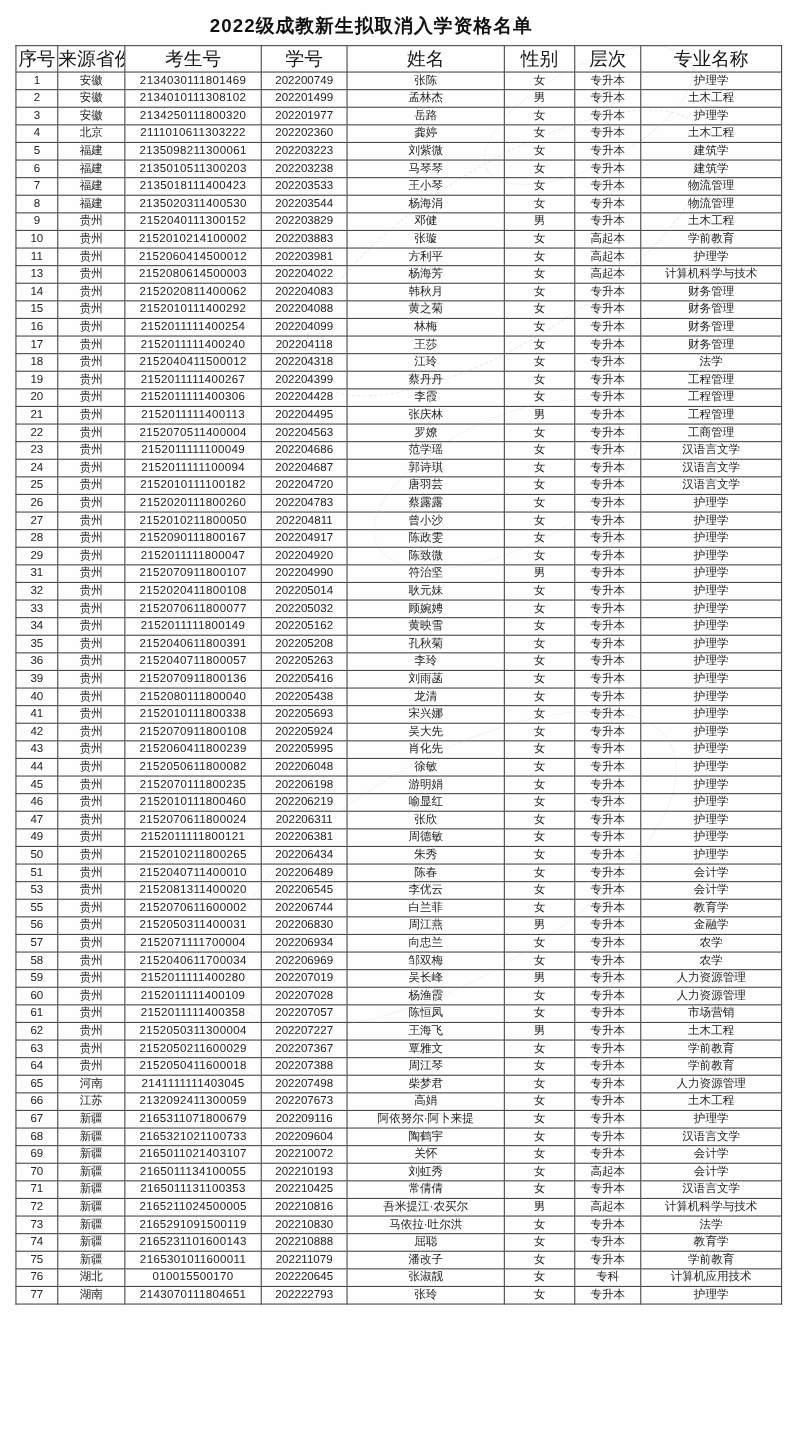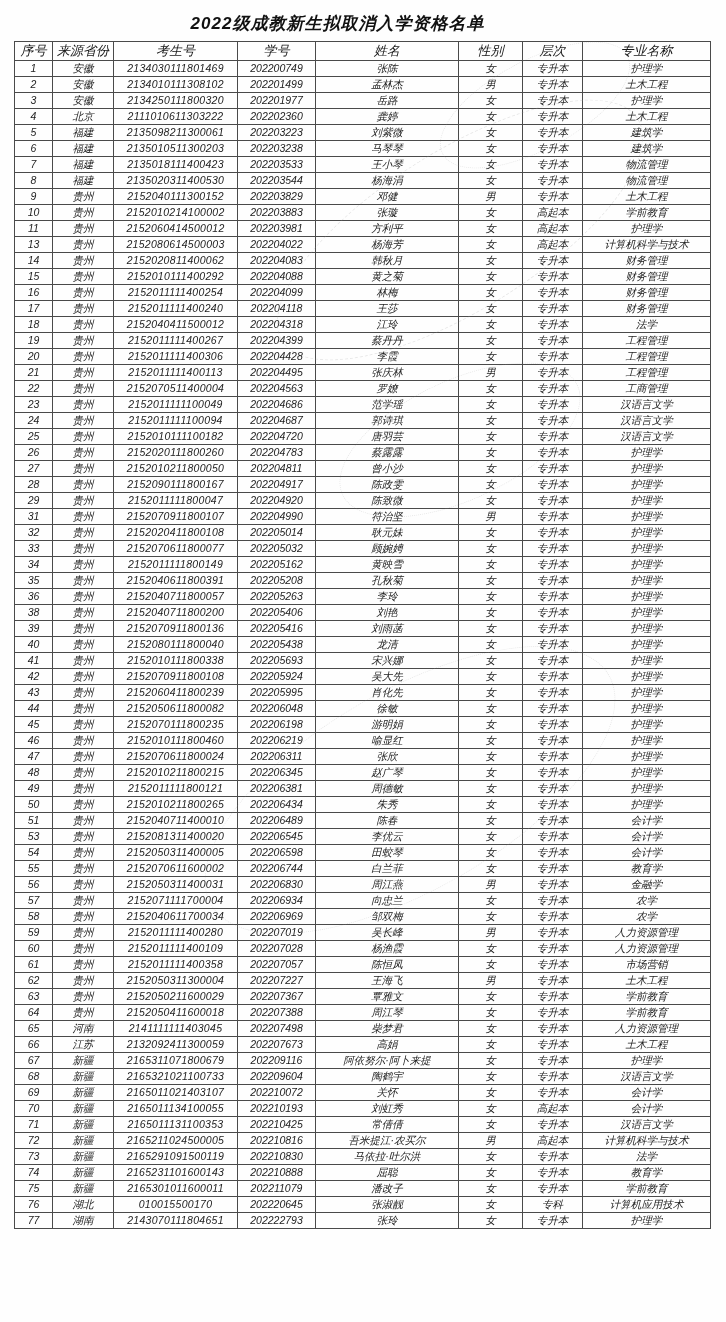--- a/index.html
+++ b/index.html
@@ -4,21 +4,21 @@
 <style>
   * { margin: 0; padding: 0; box-sizing: border-box; }
   html, body {
     width: 726px; height: 1322px;
     background: #fefefe;
     font-family: "Liberation Sans", "DejaVu Sans", sans-serif;
     color: #1c1c1c;
     overflow: hidden;
     position: relative;
   }
-  .page { position: relative; width: 675px; height: 1322px; font-style: italic; }
+  .page { position: relative; width: 675px; height: 1322px; }
   .doc-title {
     text-align: center;
     font-size: 17px;
     font-weight: bold;
     letter-spacing: 1px;
     padding-top: 12px;
     padding-bottom: 6px;
     color: #111;
   }
   table.roster {
@@ -30,21 +30,21 @@
   }
   table.roster th, table.roster td {
     border: 1px solid #4a4a4a;
     text-align: center;
     vertical-align: middle;
     overflow: hidden;
     white-space: nowrap;
   }
   table.roster th {
     height: 19px;
-    font-size: 13px;
+    font-size: 17px;
     font-weight: normal;
     color: #161616;
   }
   table.roster td {
     height: 15.5px;
     font-size: 10.5px;
     line-height: 15px;
     color: #222;
   }
   td.c-candidate_no { letter-spacing: 0.3px; font-size: 10px; }
@@ -436,30 +436,20 @@
           <td class="c-index">36</td>
           <td class="c-province">贵州</td>
           <td class="c-candidate_no">2152040711800057</td>
           <td class="c-student_no">202205263</td>
           <td class="c-name">李玲</td>
           <td class="c-gender">女</td>
           <td class="c-level">专升本</td>
           <td class="c-major">护理学</td>
         </tr>
         <tr>
-          <td class="c-index">38</td>
-          <td class="c-province">贵州</td>
-          <td class="c-candidate_no">2152040711800200</td>
-          <td class="c-student_no">202205406</td>
-          <td class="c-name">刘艳</td>
-          <td class="c-gender">女</td>
-          <td class="c-level">专升本</td>
-          <td class="c-major">护理学</td>
-        </tr>
-        <tr>
           <td class="c-index">39</td>
           <td class="c-province">贵州</td>
           <td class="c-candidate_no">2152070911800136</td>
           <td class="c-student_no">202205416</td>
           <td class="c-name">刘雨菡</td>
           <td class="c-gender">女</td>
           <td class="c-level">专升本</td>
           <td class="c-major">护理学</td>
         </tr>
         <tr>
@@ -536,30 +526,20 @@
           <td class="c-index">47</td>
           <td class="c-province">贵州</td>
           <td class="c-candidate_no">2152070611800024</td>
           <td class="c-student_no">202206311</td>
           <td class="c-name">张欣</td>
           <td class="c-gender">女</td>
           <td class="c-level">专升本</td>
           <td class="c-major">护理学</td>
         </tr>
         <tr>
-          <td class="c-index">48</td>
-          <td class="c-province">贵州</td>
-          <td class="c-candidate_no">2152010211800215</td>
-          <td class="c-student_no">202206345</td>
-          <td class="c-name">赵广琴</td>
-          <td class="c-gender">女</td>
-          <td class="c-level">专升本</td>
-          <td class="c-major">护理学</td>
-        </tr>
-        <tr>
           <td class="c-index">49</td>
           <td class="c-province">贵州</td>
           <td class="c-candidate_no">2152011111800121</td>
           <td class="c-student_no">202206381</td>
           <td class="c-name">周德敏</td>
           <td class="c-gender">女</td>
           <td class="c-level">专升本</td>
           <td class="c-major">护理学</td>
         </tr>
         <tr>
@@ -581,30 +561,20 @@
           <td class="c-gender">女</td>
           <td class="c-level">专升本</td>
           <td class="c-major">会计学</td>
         </tr>
         <tr>
           <td class="c-index">53</td>
           <td class="c-province">贵州</td>
           <td class="c-candidate_no">2152081311400020</td>
           <td class="c-student_no">202206545</td>
           <td class="c-name">李优云</td>
-          <td class="c-gender">女</td>
-          <td class="c-level">专升本</td>
-          <td class="c-major">会计学</td>
-        </tr>
-        <tr>
-          <td class="c-index">54</td>
-          <td class="c-province">贵州</td>
-          <td class="c-candidate_no">2152050311400005</td>
-          <td class="c-student_no">202206598</td>
-          <td class="c-name">田蛟琴</td>
           <td class="c-gender">女</td>
           <td class="c-level">专升本</td>
           <td class="c-major">会计学</td>
         </tr>
         <tr>
           <td class="c-index">55</td>
           <td class="c-province">贵州</td>
           <td class="c-candidate_no">2152070611600002</td>
           <td class="c-student_no">202206744</td>
           <td class="c-name">白兰菲</td>

